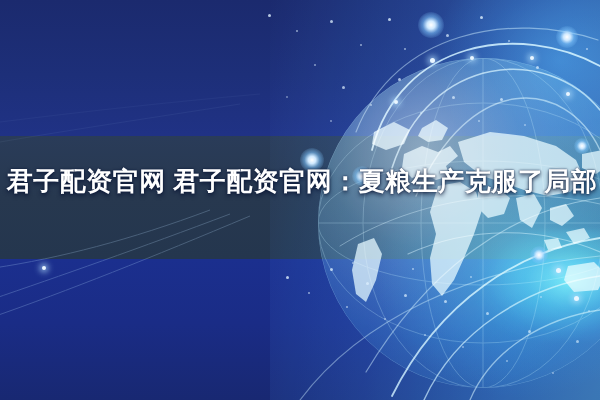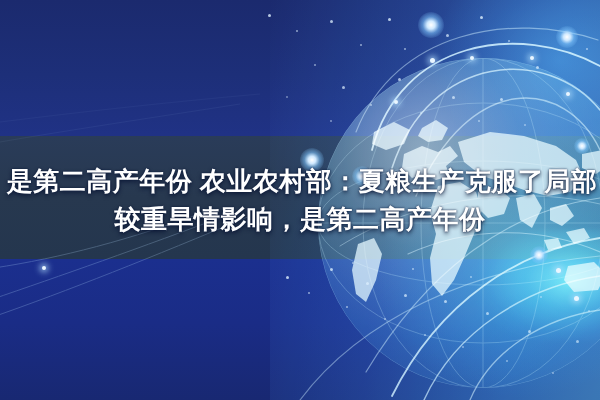--- a/index.html
+++ b/index.html
@@ -230,17 +230,16 @@
     <span class="dot" style="left:552px;top:372px;width:2px;height:2px;opacity:.5;"></span>
     <span class="dot" style="left:576px;top:340px;width:3px;height:3px;opacity:.6;"></span>
     <span class="dot" style="left:412px;top:268px;width:2px;height:2px;opacity:.6;"></span>
     <span class="dot" style="left:352px;top:262px;width:2px;height:2px;opacity:.55;"></span>
     <span class="dot" style="left:470px;top:276px;width:2px;height:2px;opacity:.55;"></span>
     <span class="dot" style="left:540px;top:296px;width:2px;height:2px;opacity:.5;"></span>
     <span class="dot" style="left:588px;top:310px;width:2px;height:2px;opacity:.5;"></span>
   </div>
 
   <div id="headline">
-    <span class="line" id="line1">是第二高产年份 农业农村部：夏粮生产克服了局部</span>
-    <span class="line" id="line2">较重旱情影响，是第二高产年份</span>
+    <span class="line" id="line1">君子配资官网 君子配资官网：夏粮生产克服了局部</span>
   </div>
 
 </div>
 
 </body></html>

